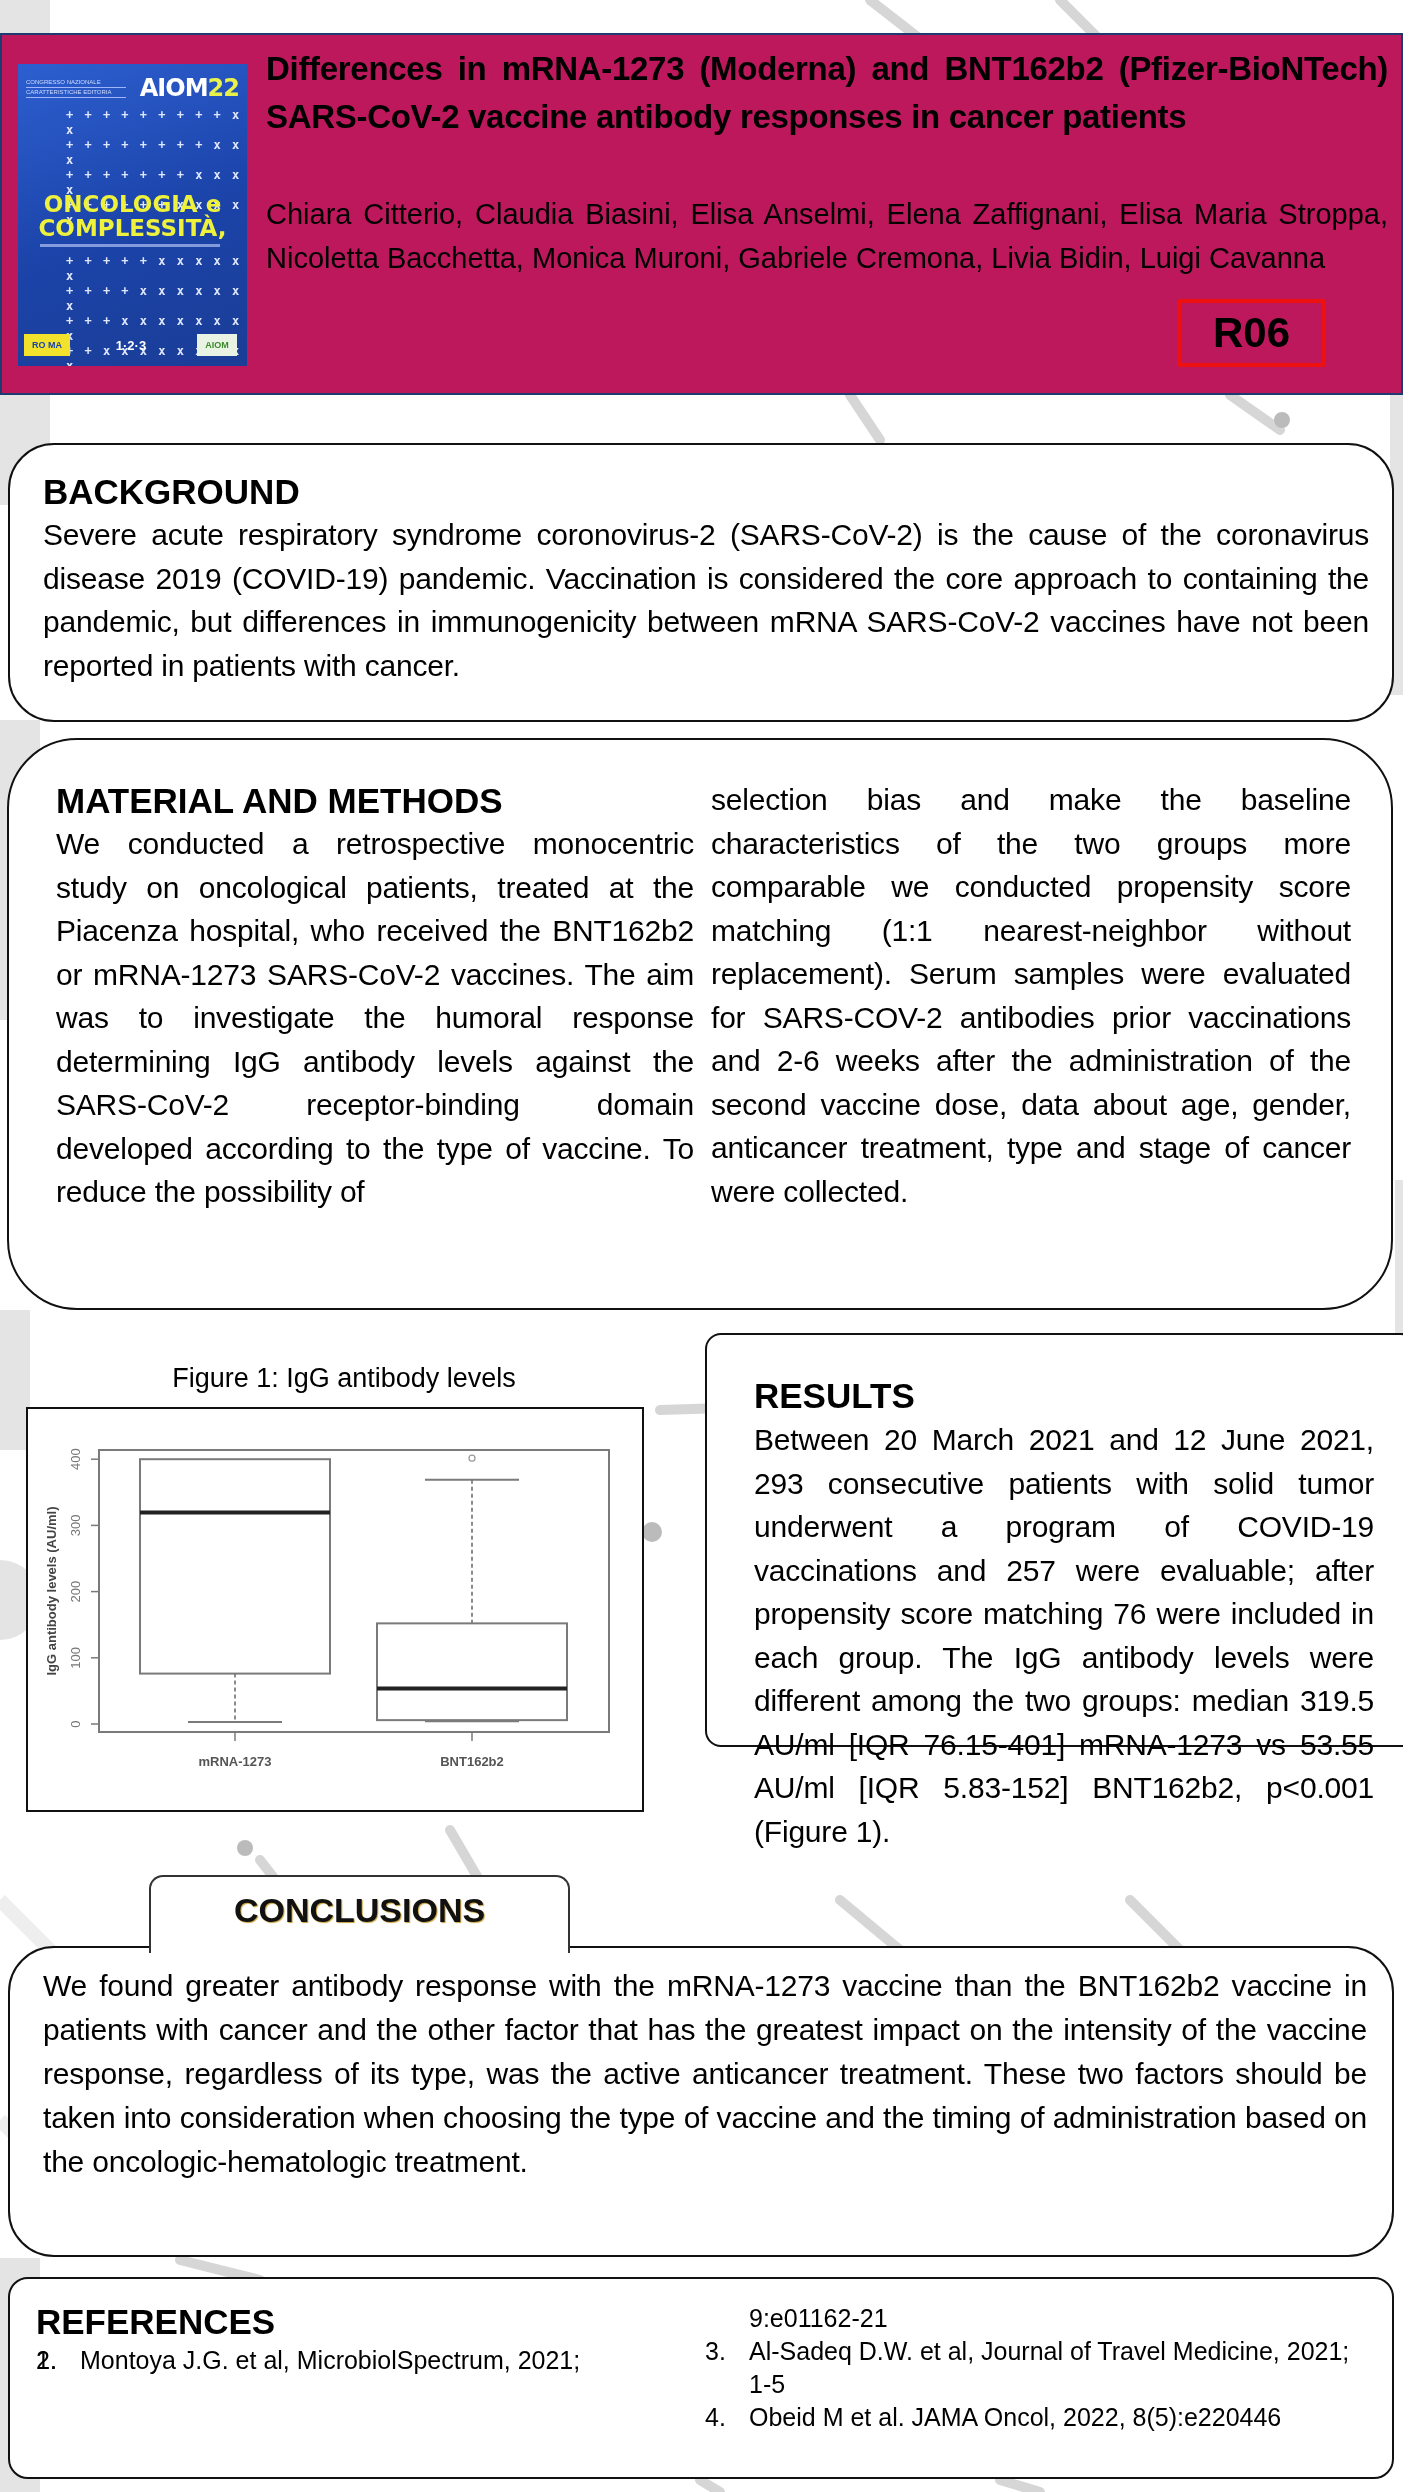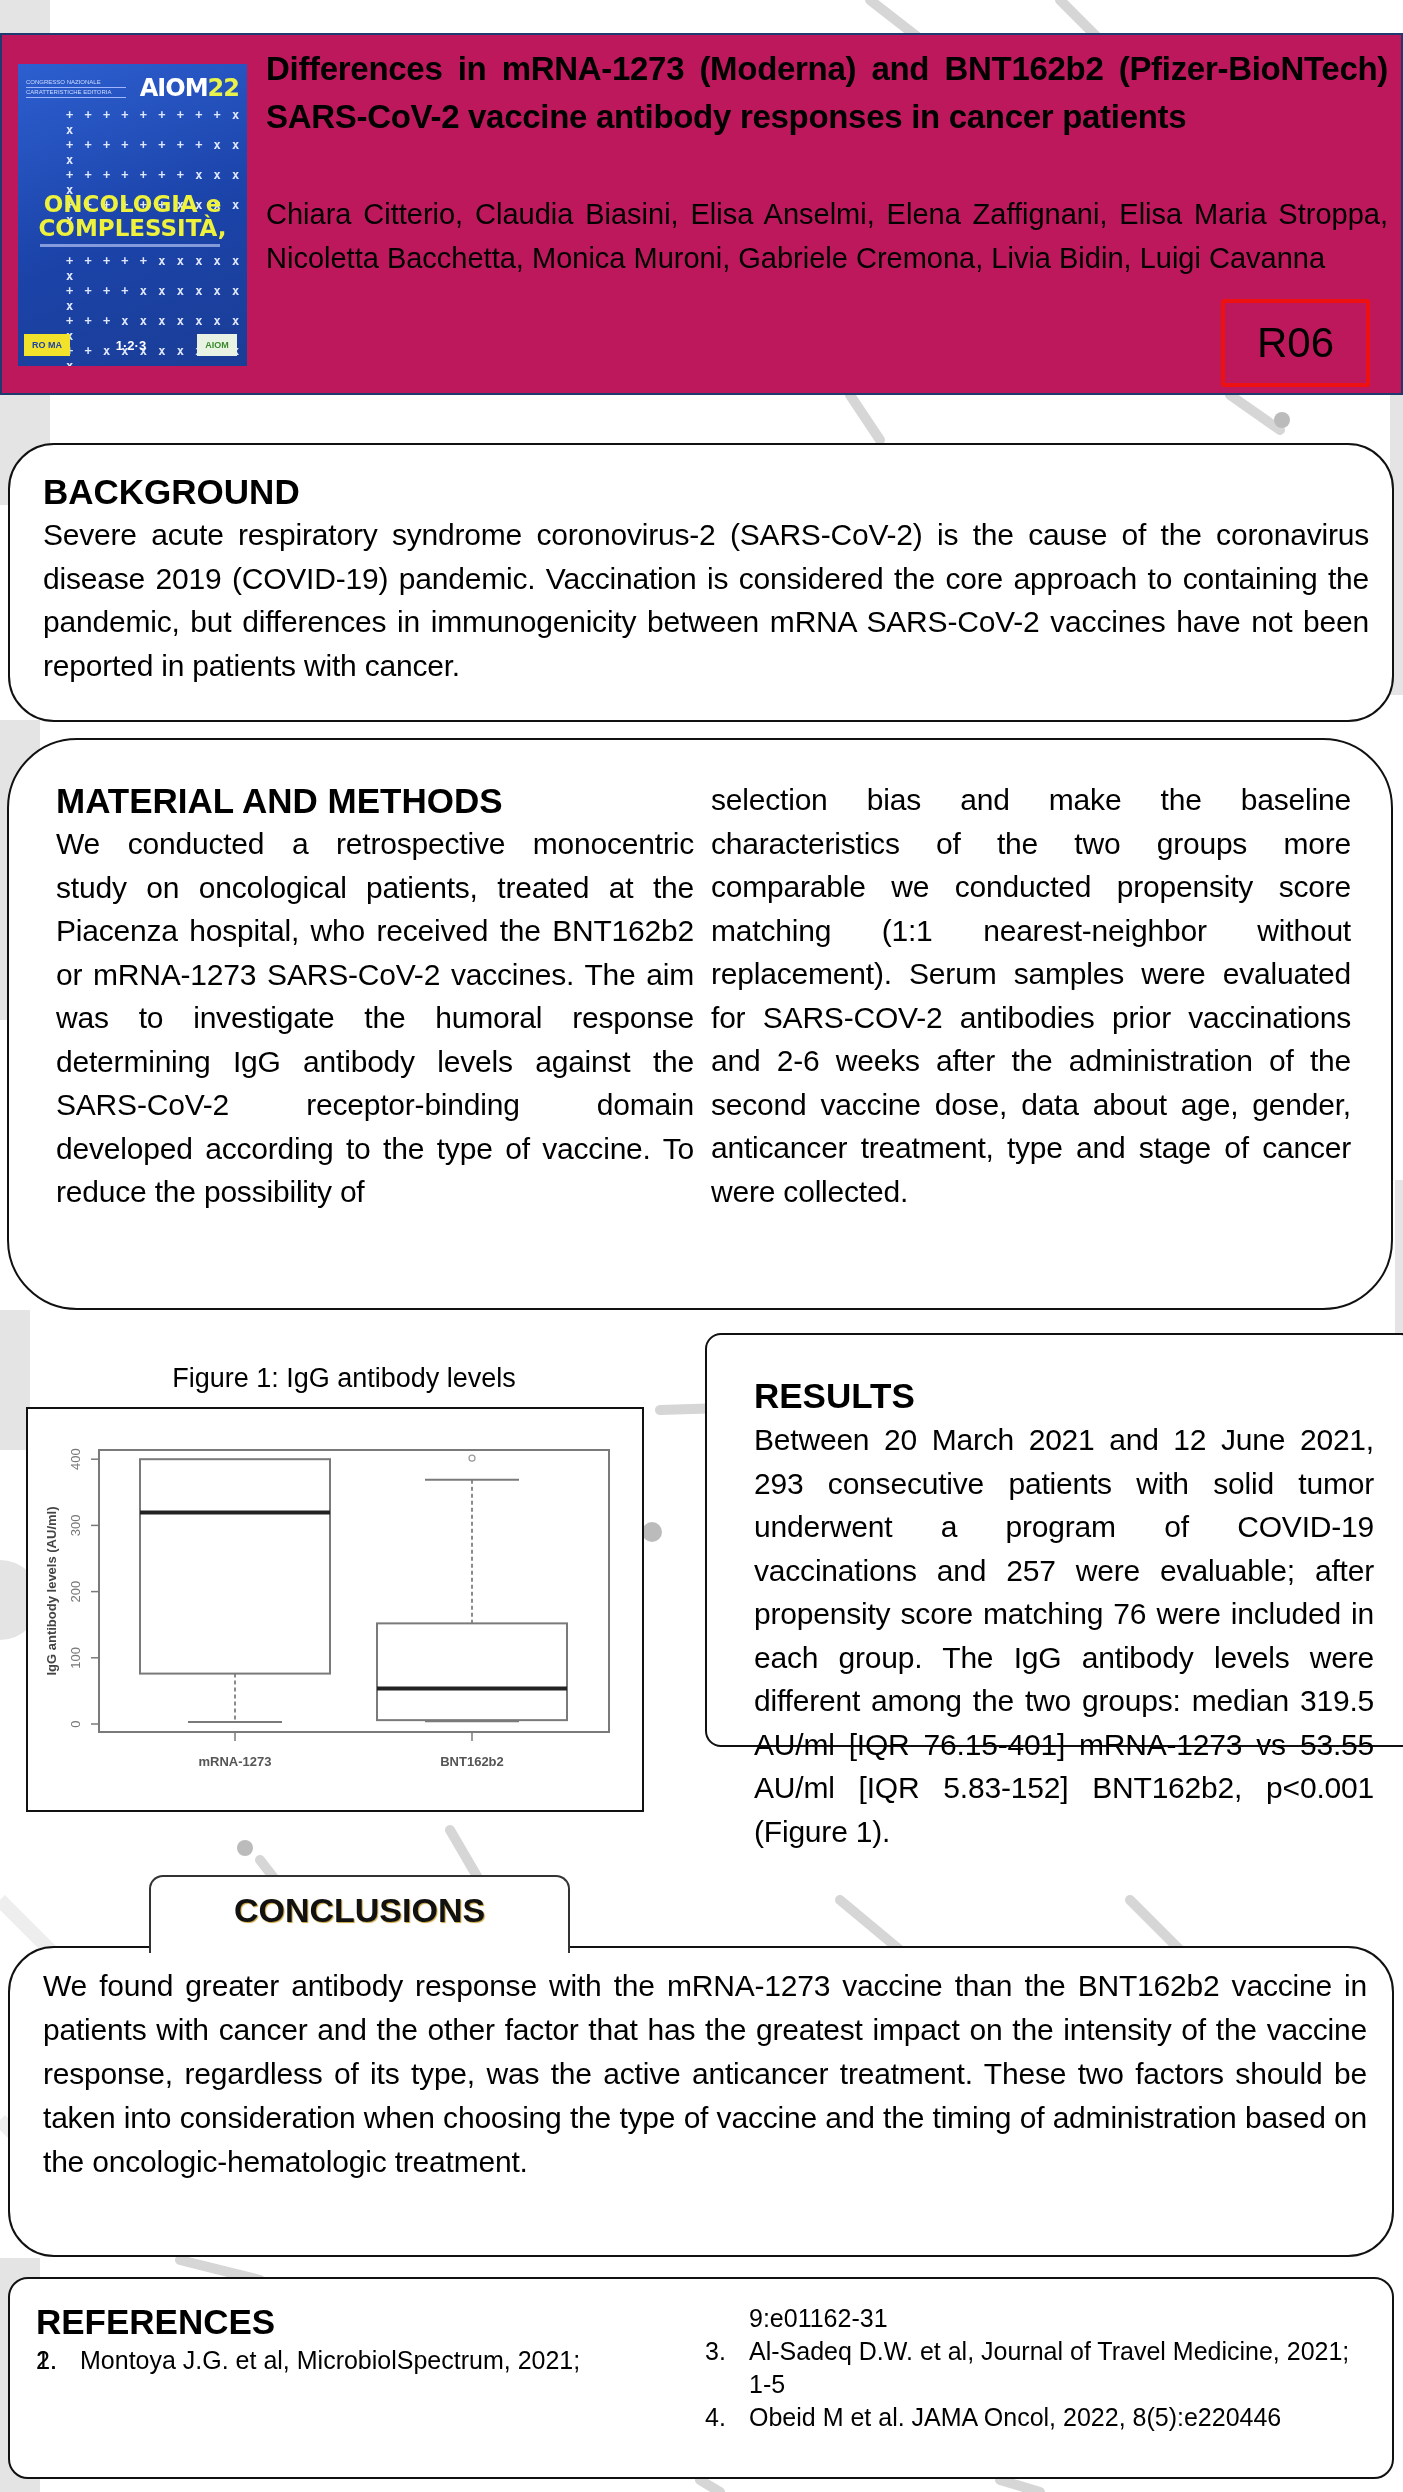--- a/index.html
+++ b/index.html
@@ -68,24 +68,24 @@
   }
   .authors {
     left: 264px; top: 157px; width: 1122px;
     font-size: 29px; line-height: 44px;
     text-align: justify; text-align-last: left;
   }
   .affiliation {
     left: 264px; top: 306px; font-size: 29px; line-height: 40px; white-space: pre;
   }
   .code-box {
-    left: 1175px; top: 266px; width: 149px; height: 88px;
+    left: 1175px; top: 266px; width: 149px; height: 68px;
     border: 4px solid #ee1111; border-radius: 3px;
     display: flex; align-items: center; justify-content: center;
-    font-weight: normal; font-size: 42px; margin-left: 44px;
+    font-weight: bold; font-size: 42px;
   }
 
   
   .box {
     position: absolute; background: #fff; border: 2.5px solid #111;
     border-radius: 46px; z-index: 2;
   }
   .heading { font-weight: bold; font-size: 35px; line-height: 42px; }
   .body-text {
     font-size: 30px; line-height: 43.5px; text-align: justify;
@@ -265,17 +265,17 @@
   <p class="body-text">We found greater antibody response with the mRNA-1273 vaccine than the BNT162b2 vaccine in patients with cancer and the other factor that has the greatest impact on the intensity of the vaccine response, regardless of its type, was the active anticancer treatment. These two factors should be taken into consideration when choosing the type of vaccine and the timing of administration based on the oncologic-hematologic treatment.</p>
 </section>
 
 <section class="box ref-box">
   <h2 class="heading">REFERENCES</h2>
   <ul class="ref-list ref-col1">
     <li><span class="num">1.</span></li>
     <li><span class="num">2.</span><span>Montoya J.G. et al, MicrobiolSpectrum, 2021;</span></li>
   </ul>
   <ul class="ref-list ref-col2">
-    <li class="cont" style="padding-left:44px;"><span>9:e01162-31</span></li>
+    <li class="cont" style="padding-left:44px;"><span>9:e01162-21</span></li>
     <li><span class="num">3.</span><span> Al-Sadeq D.W. et al, Journal of Travel Medicine, 2021; 1-5</span></li>
     <li><span class="num">4.</span><span>Obeid M et al. JAMA Oncol, 2022, 8(5):e220446</span></li>
   </ul>
 </section>
 
 </body></html>

